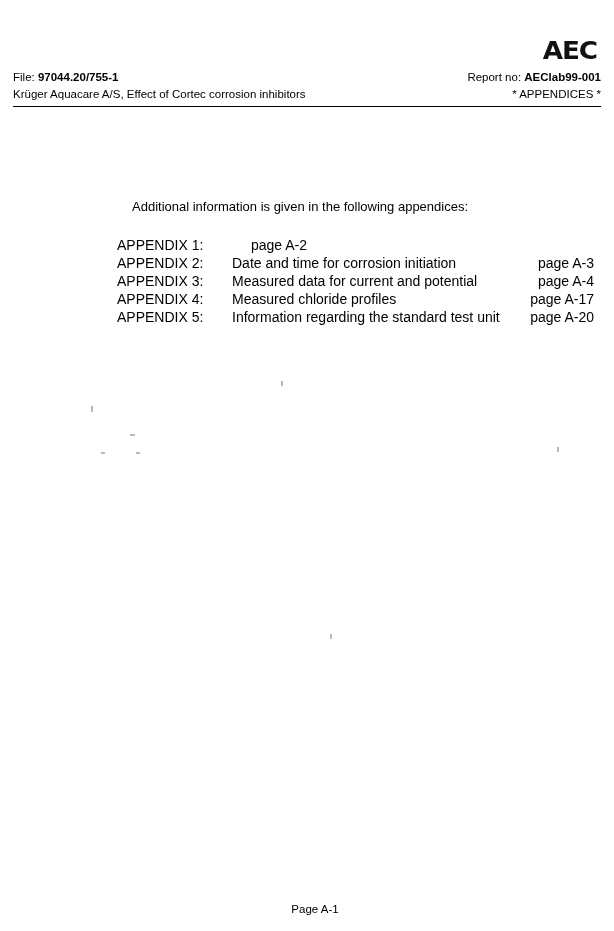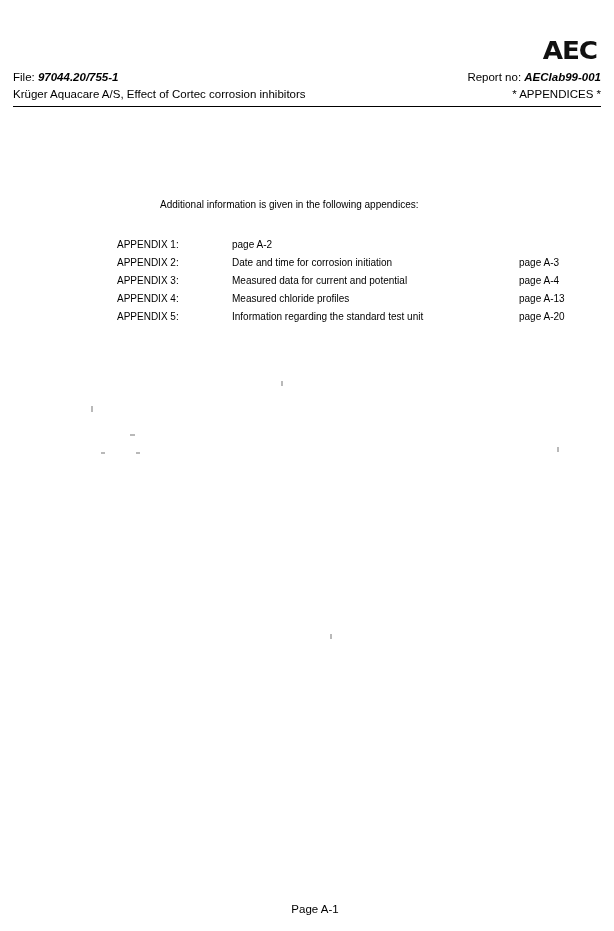--- a/index.html
+++ b/index.html
@@ -49,21 +49,20 @@
   }
   .header-row .left {
     white-space: nowrap;
   }
   .header-row .right {
     white-space: nowrap;
     text-align: right;
   }
   .bold {
     font-weight: bold;
-    font-style: italic;
   }
   .header-rule {
     position: absolute;
     left: 13px;
     top: 78px;
     width: 588px;
     height: 1px;
     background: #000;
   }
 
@@ -76,47 +75,47 @@
     text-align: center;
     font-size: 11.5px;
     font-weight: bold;
     letter-spacing: 0.3px;
   }
 
   
   .intro {
     position: absolute;
     top: 171px;
-    left: 160px;
-    font-size: 10px;
+    left: 132px;
+    font-size: 13px;
   }
 
   
   .app-list {
     position: absolute;
     top: 208px;
     left: 117px;
     width: 477px;
-    font-size: 10px;
+    font-size: 14px;
   }
   .app-row {
     display: flex;
     line-height: 18px;
   }
   .app-label {
     width: 115px;
     flex: 0 0 115px;
   }
   .app-desc {
     flex: 1 1 auto;
   }
   .app-page {
     width: 75px;
     flex: 0 0 75px;
-    text-align: left;
+    text-align: right;
   }
 
   
   .speck {
     position: absolute;
     background: #b9b9b9;
   }
 
   
   .page-num {
@@ -169,21 +168,21 @@
       <div class="app-page">page A-3</div>
     </div>
     <div class="app-row">
       <div class="app-label">APPENDIX 3:</div>
       <div class="app-desc">Measured data for current and potential</div>
       <div class="app-page">page A-4</div>
     </div>
     <div class="app-row">
       <div class="app-label">APPENDIX 4:</div>
       <div class="app-desc">Measured chloride profiles</div>
-      <div class="app-page">page A-13</div>
+      <div class="app-page">page A-17</div>
     </div>
     <div class="app-row">
       <div class="app-label">APPENDIX 5:</div>
       <div class="app-desc">Information regarding the standard test unit</div>
       <div class="app-page">page A-20</div>
     </div>
   </div>
 
   <div class="speck" style="left:281px; top:353px; width:2px; height:5px;"></div>
   <div class="speck" style="left:91px; top:378px; width:2px; height:6px;"></div>

